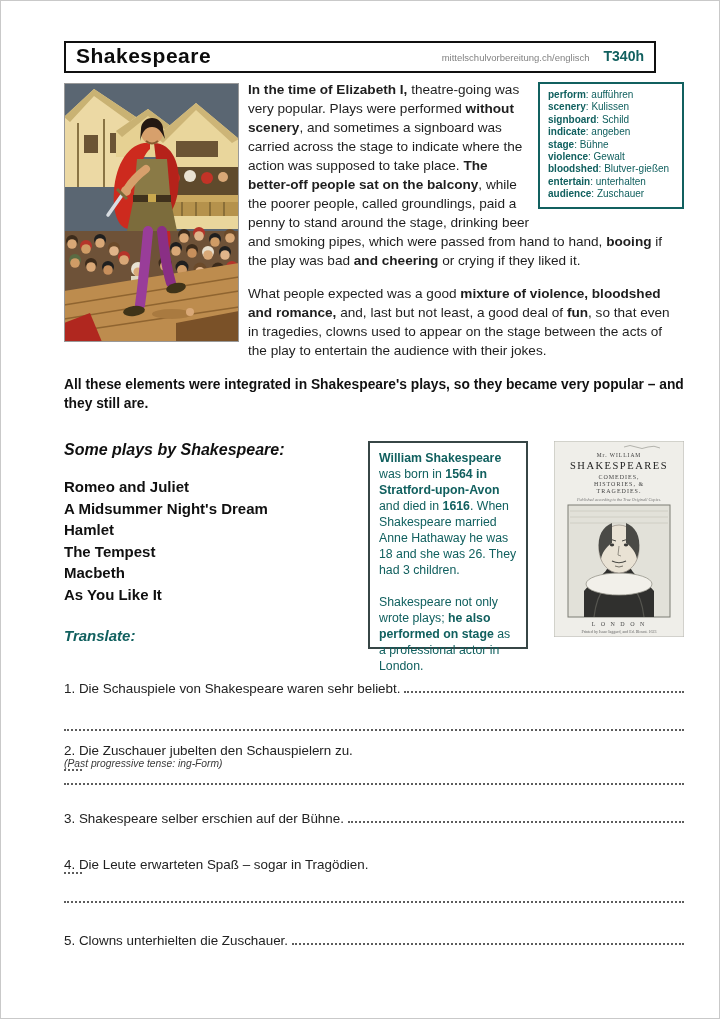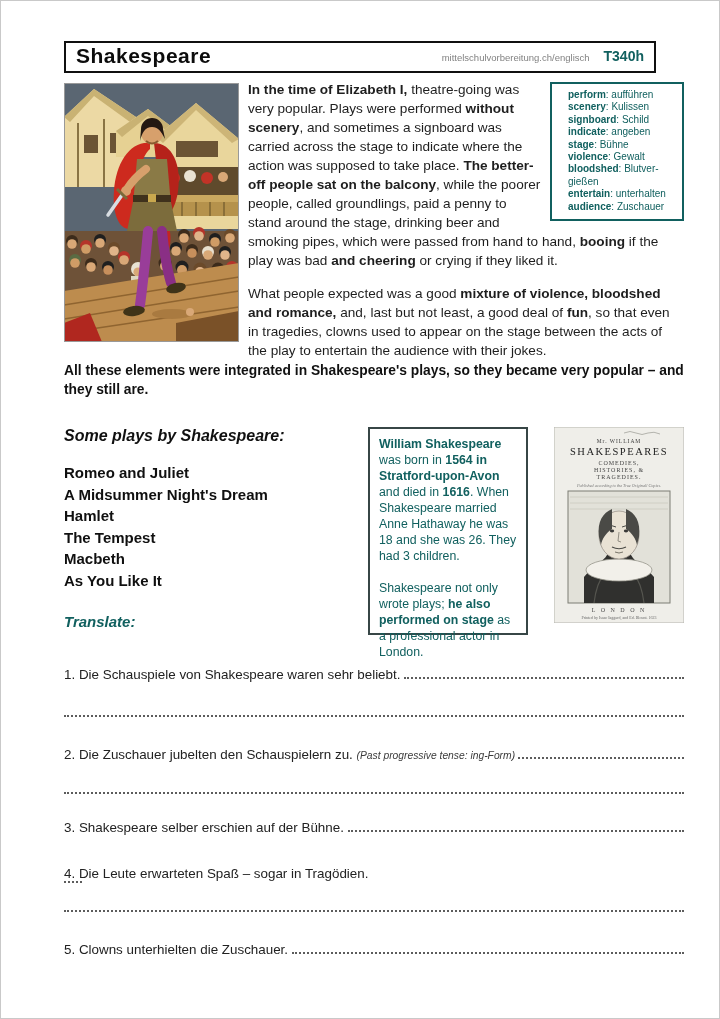--- a/index.html
+++ b/index.html
@@ -15,28 +15,28 @@
     display:flex;justify-content:space-between;align-items:center;padding:0 10px 2px 10px;
   }
   .header-title{font-size:21px;font-weight:bold;letter-spacing:.5px;color:#0c0c0c;}
   .header-right{display:flex;align-items:baseline;gap:14px;}
   .header-site{font-size:9.5px;color:#828282;}
   .header-code{font-size:14px;font-weight:bold;color:#11605f;}
   
   .article{margin-top:7px;font-size:13.6px;line-height:19px;}
   .theatre-figure{float:left;width:175px;height:259px;margin:3px 9px 4px 0;}
   .vocab-box{
-    float:right;width:134px;box-sizing:border-box;margin:2px 0 8px 8px;
-    border:2px solid #11605f;padding:5px 8px 6px 16px;
+    float:right;width:146px;box-sizing:border-box;margin:2px 0 8px 8px;
+    border:2px solid #11605f;padding:5px 8px 6px 8px;
     font-size:10px;line-height:12.4px;color:#11605f;
   }
   .vterm{font-weight:bold;}
   p.para{margin:0;}
   p.para + p.para{margin-top:14px;}
-  .summary-para{font-weight:bold;font-size:13.8px;line-height:19px;margin-top:1px;color:#111;}
+  .summary-para{font-weight:bold;font-size:13.8px;line-height:19px;margin-top:15px;color:#111;}
   
   .plays-row{clear:both;display:flex;margin-top:28px;}
   .plays-col{width:322px;box-sizing:border-box;}
   .plays-heading{font-size:16px;font-weight:bold;font-style:italic;color:#101010;}
   .plays-list{margin-top:17px;font-size:15px;font-weight:bold;line-height:21.5px;color:#101010;}
   .translate-heading{margin-top:22px;font-size:15px;font-weight:bold;font-style:italic;color:#11605f;}
   .info-box{
     width:160px;height:208px;box-sizing:border-box;flex-shrink:0;
     border:2px solid #374646;padding:7px 9px;
     font-size:12.3px;line-height:16px;color:#11605f;
@@ -44,21 +44,21 @@
   .info-box p{margin:0;}
   .info-box p + p{margin-top:16px;}
   .portrait-figure{width:130px;height:224px;margin-left:26px;flex-shrink:0;}
   
   .questions{font-size:13.4px;color:#222;}
   .q-row{display:flex;align-items:baseline;white-space:pre;}
   .q-note{font-size:10.3px;font-style:italic;color:#3a3a3a;}
   .dots{flex:1;min-width:18px;border-bottom:2px dotted #5c5c5c;}
   .dotline{border-bottom:2px dotted #5c5c5c;height:0;}
   .mt16{margin-top:16px;} .mt26{margin-top:26px;} .mt27{margin-top:27px;}
-  .mt28{margin-top:30px;} .mt29{margin-top:29px;} .mt30{margin-top:30px;}
+  .mt28{margin-top:12px;flex-direction:column;} .mt29{margin-top:29px;} .mt30{margin-top:30px;}
   .mt31{margin-top:31px;flex-direction:column;} .mt33{margin-top:33px;}
   b{font-weight:bold;}
 </style>
 </head>
 <body>
 
 <div class="page">
 
   <div class="header-box">
     <span class="header-title">Shakespeare</span>

